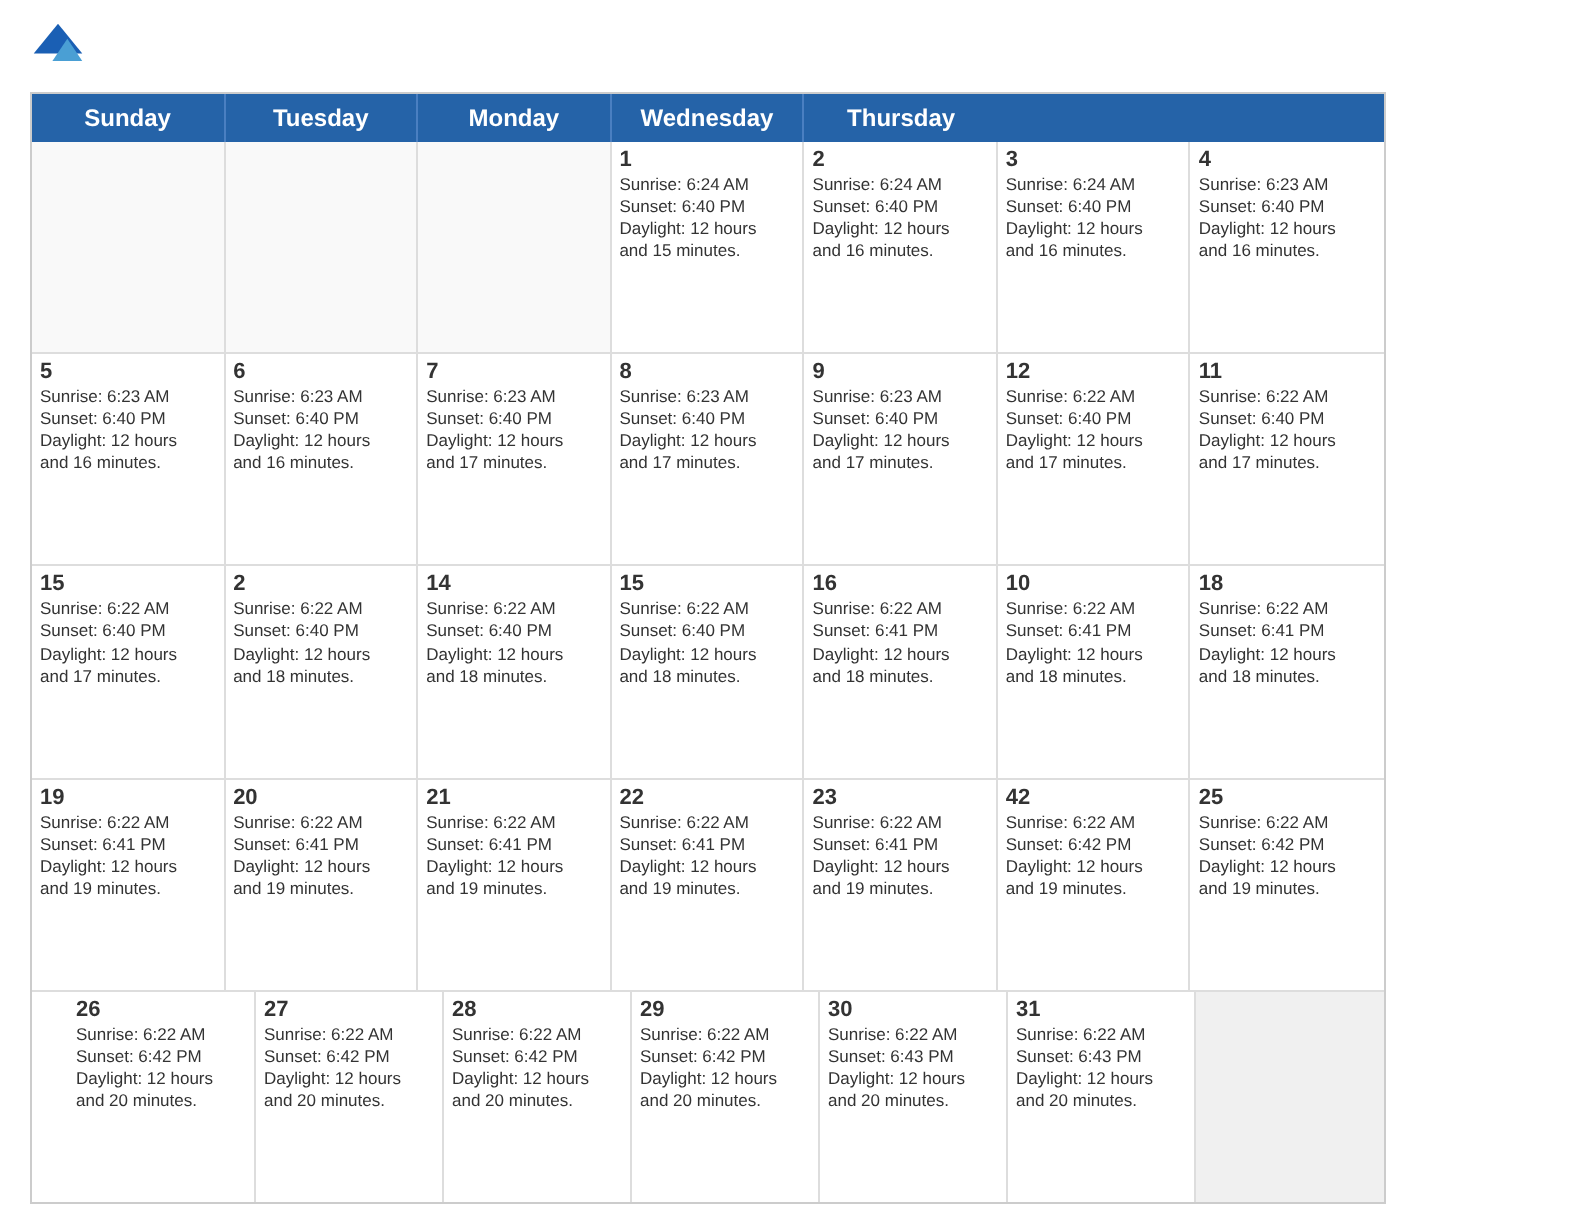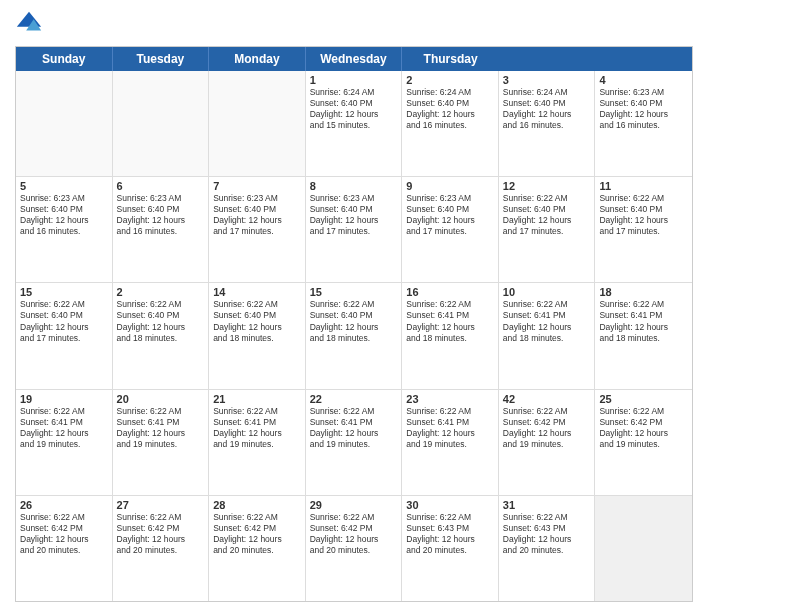--- a/index.html
+++ b/index.html
@@ -87,20 +87,21 @@
       flex-direction: column;
     }
     .cal-row {
       flex: 1;
       display: grid;
       grid-template-columns: repeat(7, 1fr);
       border-bottom: 1px solid #ddd;
     }
     .cal-row:last-child {
       border-bottom: none;
+      margin-left: 18px;
     }
     .cal-cell {
       border-right: 1px solid #ddd;
       padding: 3px 4px;
       font-size: 9px;
       color: #333;
       vertical-align: top;
       min-height: 0;
       background: #fff;
     }

